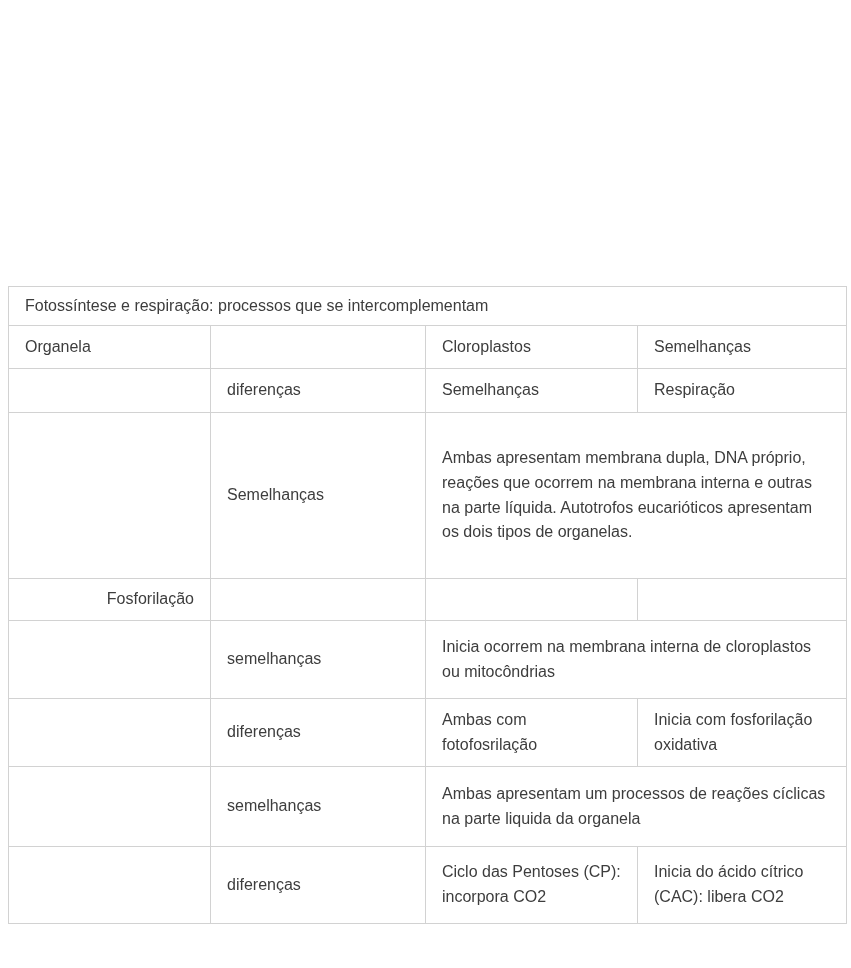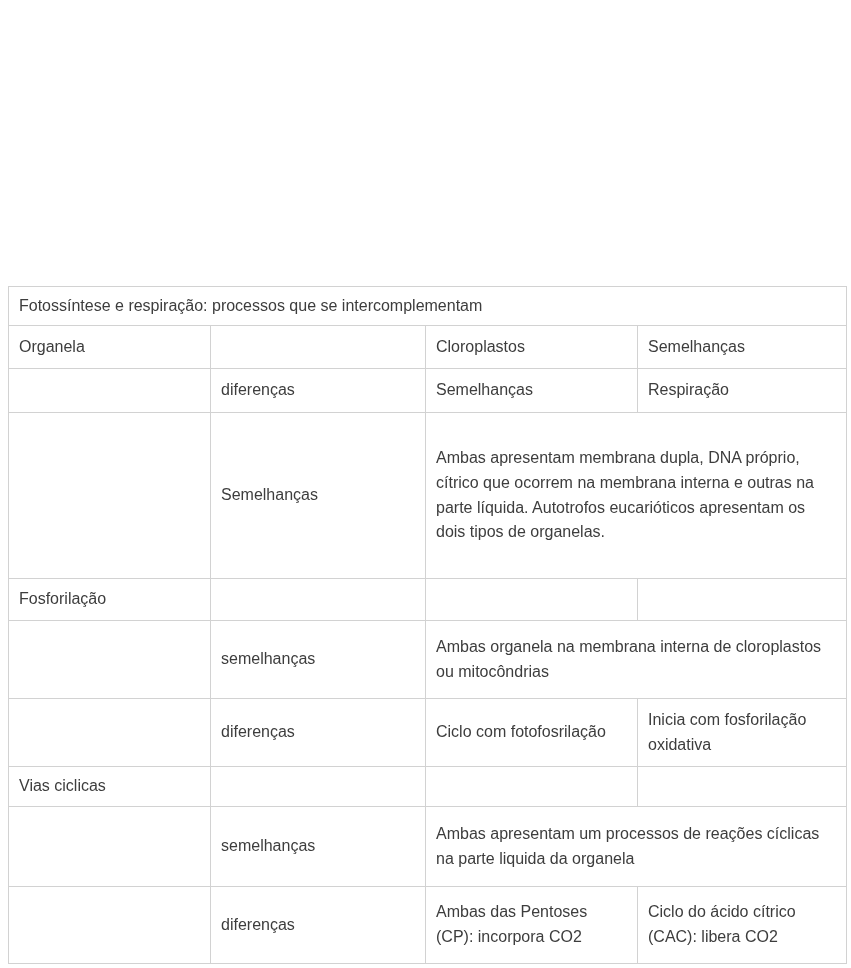--- a/index.html
+++ b/index.html
@@ -26,31 +26,31 @@
     top: 286px;
     width: 838px;
     border-collapse: collapse;
     table-layout: fixed;
     font-size: 16px;
     line-height: 1.55;
     color: #3d3d3d;
   }
   table.cmp td {
     border: 1px solid #d2d2d2;
-    padding: 6px 10px;
+    padding: 6px 16px;
     vertical-align: middle;
     word-wrap: break-word;
     background: #ffffff;
   }
   
   tr.rh39 { height: 39px; }
   tr.rh43 { height: 43px; }
   tr.rh44 { height: 44px; }
   tr.rh166 { height: 166px; }
-  tr.rh42 { height: 42px; }
+  tr.rh42 { height: 42px; text-align: right; }
   tr.rh78 { height: 78px; }
   tr.rh68 { height: 68px; }
   tr.rh40 { height: 40px; }
   tr.rh80 { height: 80px; }
   tr.rh77 { height: 77px; }
 </style>
 </head>
 <body>
 
 <div class="canvas">
@@ -78,59 +78,53 @@
       <tr class="rh44">
         <td></td>
         <td>diferenças</td>
         <td>Semelhanças</td>
         <td>Respiração</td>
       </tr>
 
       <tr class="rh166">
         <td></td>
         <td>Semelhanças</td>
-        <td colspan="2">Ambas apresentam membrana dupla, DNA próprio, cítrico que ocorrem na membrana interna e outras na parte líquida. Autotrofos eucarióticos apresentam os dois tipos de organelas.</td>
+        <td colspan="2">Ambas apresentam membrana dupla, DNA próprio, reações que ocorrem na membrana interna e outras na parte líquida. Autotrofos eucarióticos apresentam os dois tipos de organelas.</td>
       </tr>
 
       <tr class="rh42">
         <td>Fosforilação</td>
         <td></td>
         <td></td>
         <td></td>
       </tr>
 
       <tr class="rh78">
         <td></td>
         <td>semelhanças</td>
-        <td colspan="2">Ambas organela na membrana interna de cloroplastos ou mitocôndrias</td>
+        <td colspan="2">Inicia ocorrem na membrana interna de cloroplastos ou mitocôndrias</td>
       </tr>
 
       <tr class="rh68">
         <td></td>
         <td>diferenças</td>
-        <td>Ciclo com fotofosrilação</td>
+        <td>Ambas com fotofosrilação</td>
         <td>Inicia com fosforilação oxidativa</td>
       </tr>
 
-      <tr class="rh40">
-        <td>Vias ciclicas</td>
-        <td></td>
-        <td></td>
-        <td></td>
-      </tr>
 
       <tr class="rh80">
         <td></td>
         <td>semelhanças</td>
         <td colspan="2">Ambas apresentam um processos de reações cíclicas na parte liquida da organela</td>
       </tr>
 
       <tr class="rh77">
         <td></td>
         <td>diferenças</td>
-        <td>Ambas das Pentoses (CP): incorpora CO2</td>
-        <td>Ciclo do ácido cítrico (CAC): libera CO2</td>
+        <td>Ciclo das Pentoses (CP): incorpora CO2</td>
+        <td>Inicia do ácido cítrico (CAC): libera CO2</td>
       </tr>
 
     </tbody>
   </table>
 
 </div>
 
 </body></html>

